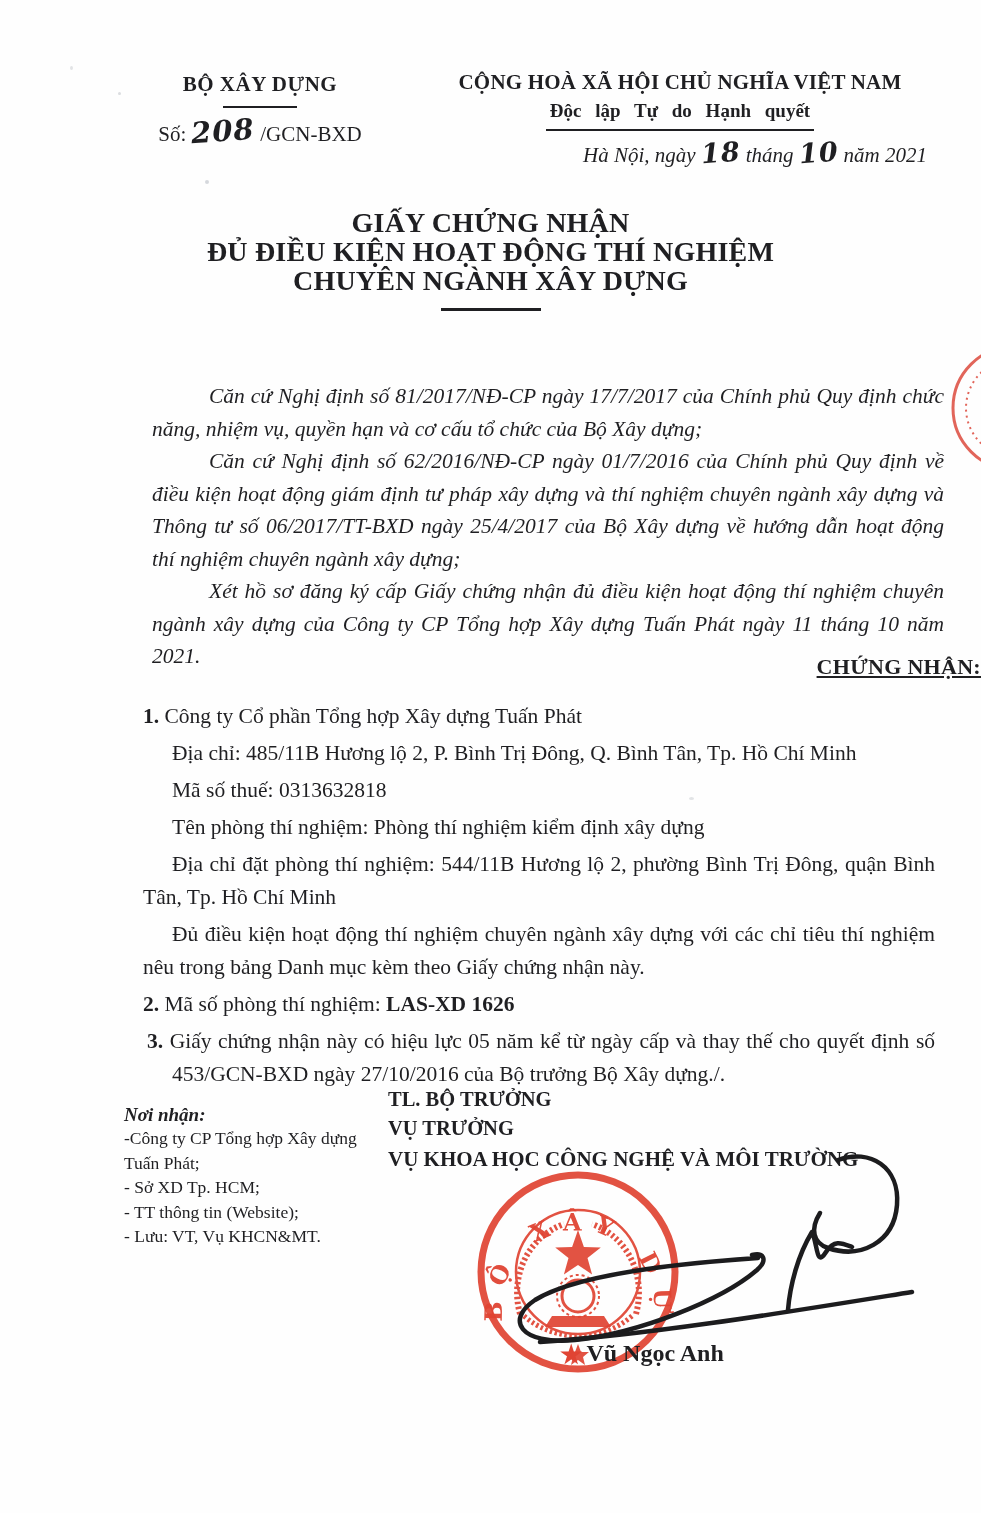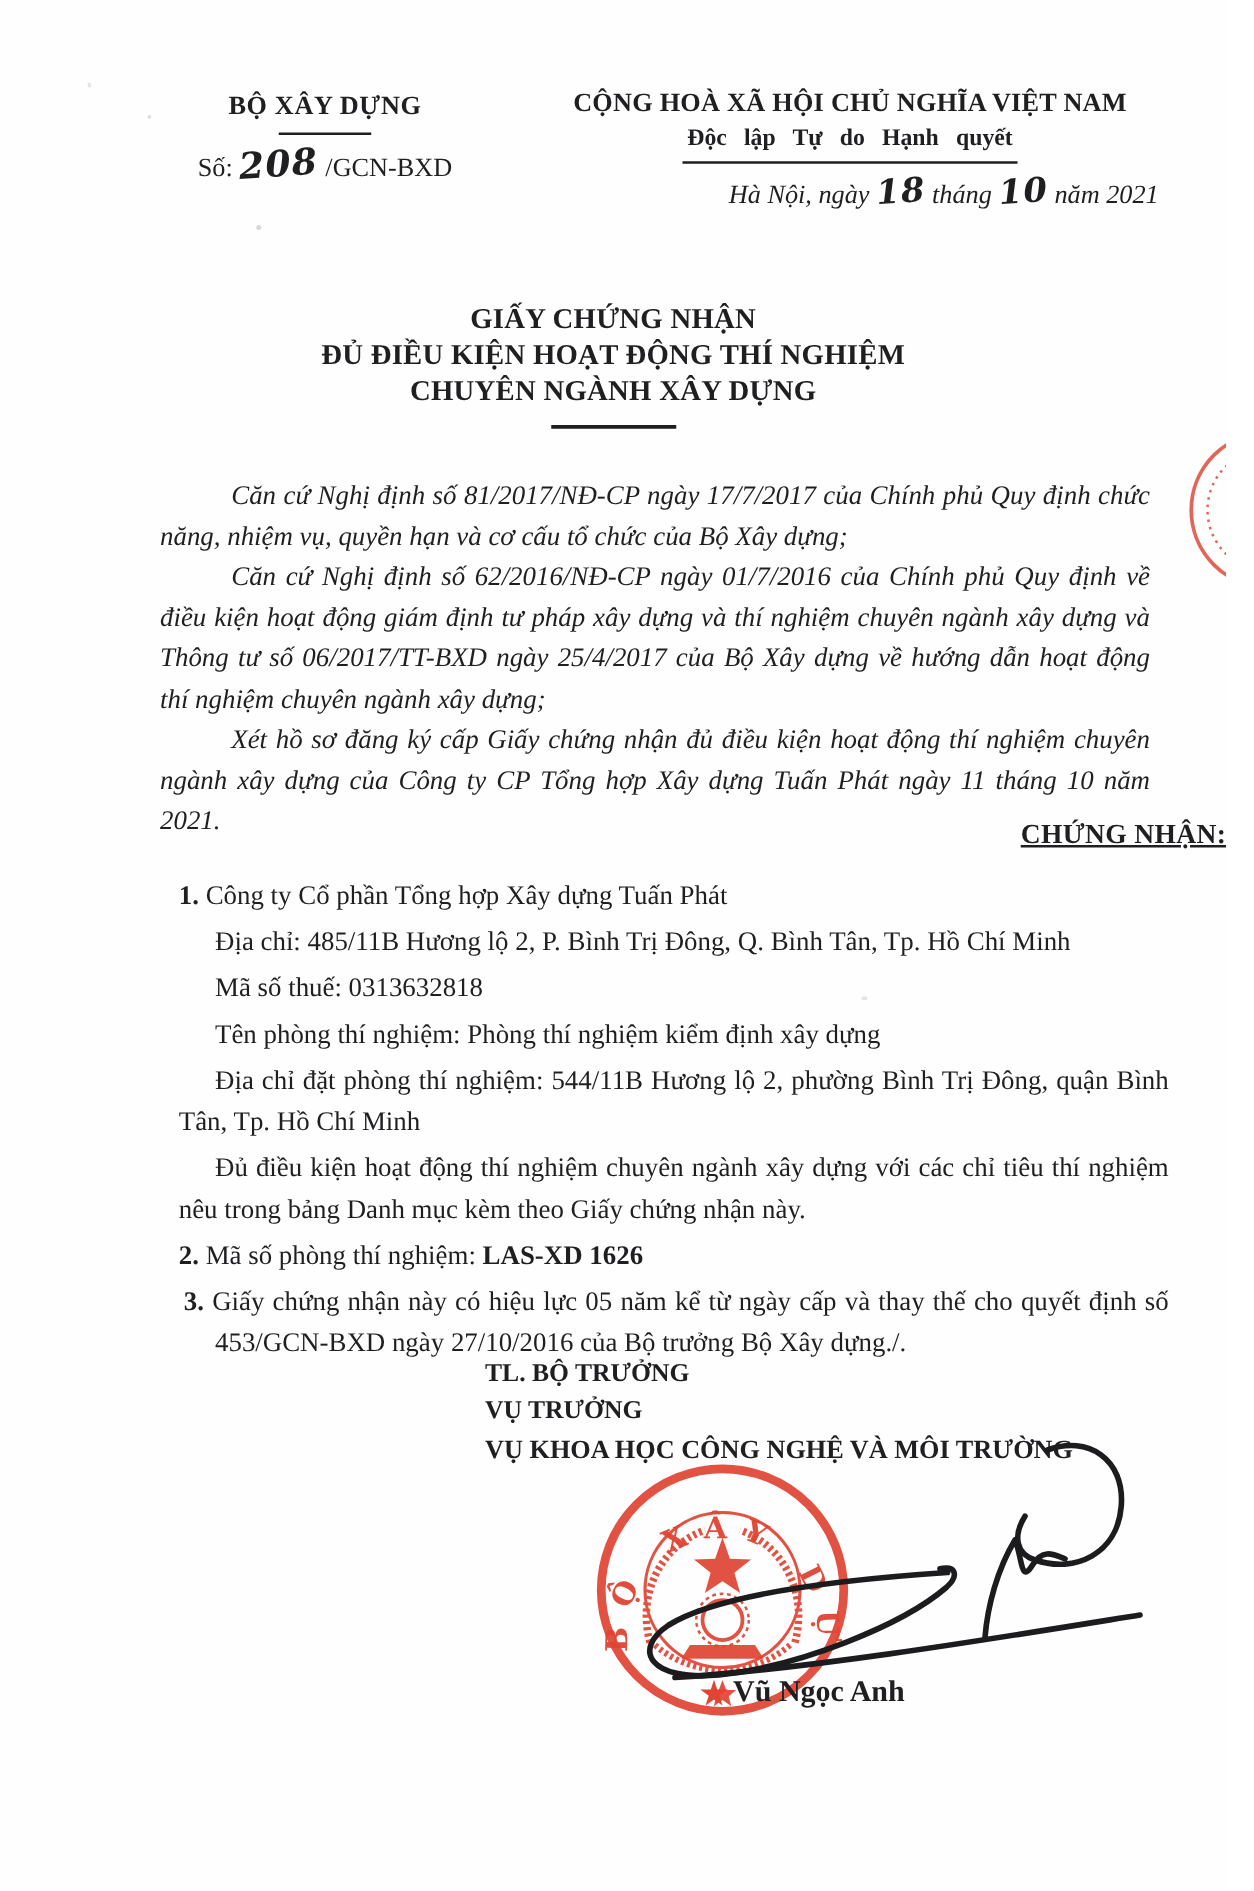--- a/index.html
+++ b/index.html
@@ -13,25 +13,25 @@
   .hand{font-family:"DejaVu Serif",serif;font-style:italic;font-weight:bold;font-size:29px;
         display:inline-block;transform:rotate(-4deg);letter-spacing:1px;line-height:0;}
   .hdr-right{position:absolute;left:420px;top:70px;width:520px;text-align:center;}
   .nat{font-size:21px;font-weight:bold;letter-spacing:.2px;}
   .motto{font-size:19px;font-weight:bold;margin-top:5px;word-spacing:9px;}
   .rule-md{width:268px;height:2px;background:#1f1f22;margin:7px auto 0;}
   .date-line{position:absolute;left:555px;top:143px;width:400px;text-align:center;
              font-style:italic;font-size:21px;white-space:nowrap;}
   .date-line .hand{font-size:27px;}
   
-  .title{position:absolute;left:0;top:240px;width:100%;text-align:center;
-         font-size:23px;font-weight:bold;line-height:29px;letter-spacing:.2px;}
+  .title{position:absolute;left:0;top:208px;width:100%;text-align:center;
+         font-size:28px;font-weight:bold;line-height:29px;letter-spacing:.2px;}
   .rule-title{width:100px;height:3px;background:#1f1f22;margin:13px auto 0;}
   
-  .preamble{position:absolute;left:128px;top:380px;width:792px;font-style:italic;
+  .preamble{position:absolute;left:152px;top:380px;width:792px;font-style:italic;
             font-size:21.5px;line-height:32.5px;text-align:justify;}
   .preamble p{margin:0;text-indent:57px;}
   
   .certify{position:absolute;left:0;top:654px;width:100%;text-align:right;
            font-size:22px;font-weight:bold;letter-spacing:.3px;text-decoration:underline;}
   .items{position:absolute;left:143px;top:700px;width:792px;font-size:21.5px;line-height:33px;text-align:justify;}
   .items p{margin:0 0 4px 0;}
   .num{font-weight:bold;}
   .it-main{padding-left:0;}
   .sub{text-indent:29px;margin-top:3px !important;}
@@ -109,20 +109,27 @@
       <span class="num">2.</span>
       <span>Mã số phòng thí nghiệm:</span>
       <span class="lab-code">LAS-XD 1626</span>
     </p>
     <p class="hang3">
       <span class="num">3.</span>
       <span>Giấy chứng nhận này có hiệu lực 05 năm kể từ ngày cấp và thay thế cho quyết định số 453/GCN-BXD ngày 27/10/2016 của Bộ trưởng Bộ Xây dựng./.</span>
     </p>
   </div>
 
+  <div class="recips">
+    <div class="recips-h">Nơi nhận:</div>
+    <div class="recip">-Công ty CP Tổng hợp Xây dựng Tuấn Phát;</div>
+    <div class="recip">- Sở XD Tp. HCM;</div>
+    <div class="recip">- TT thông tin (Website);</div>
+    <div class="recip">- Lưu: VT, Vụ KHCN&amp;MT.</div>
+  </div>
 
   <div class="signer">
     <div class="sg1">TL. BỘ TRƯỞNG</div>
     <div class="sg2">VỤ TRƯỞNG</div>
     <div class="sg3">VỤ KHOA HỌC CÔNG NGHỆ VÀ MÔI TRƯỜNG</div>
   </div>
 
   <svg class="seal" viewBox="0 0 212 212">
     <g stroke="#e04433" fill="none" opacity="0.92">
       <circle cx="106" cy="106" r="97" stroke-width="7"></circle>

